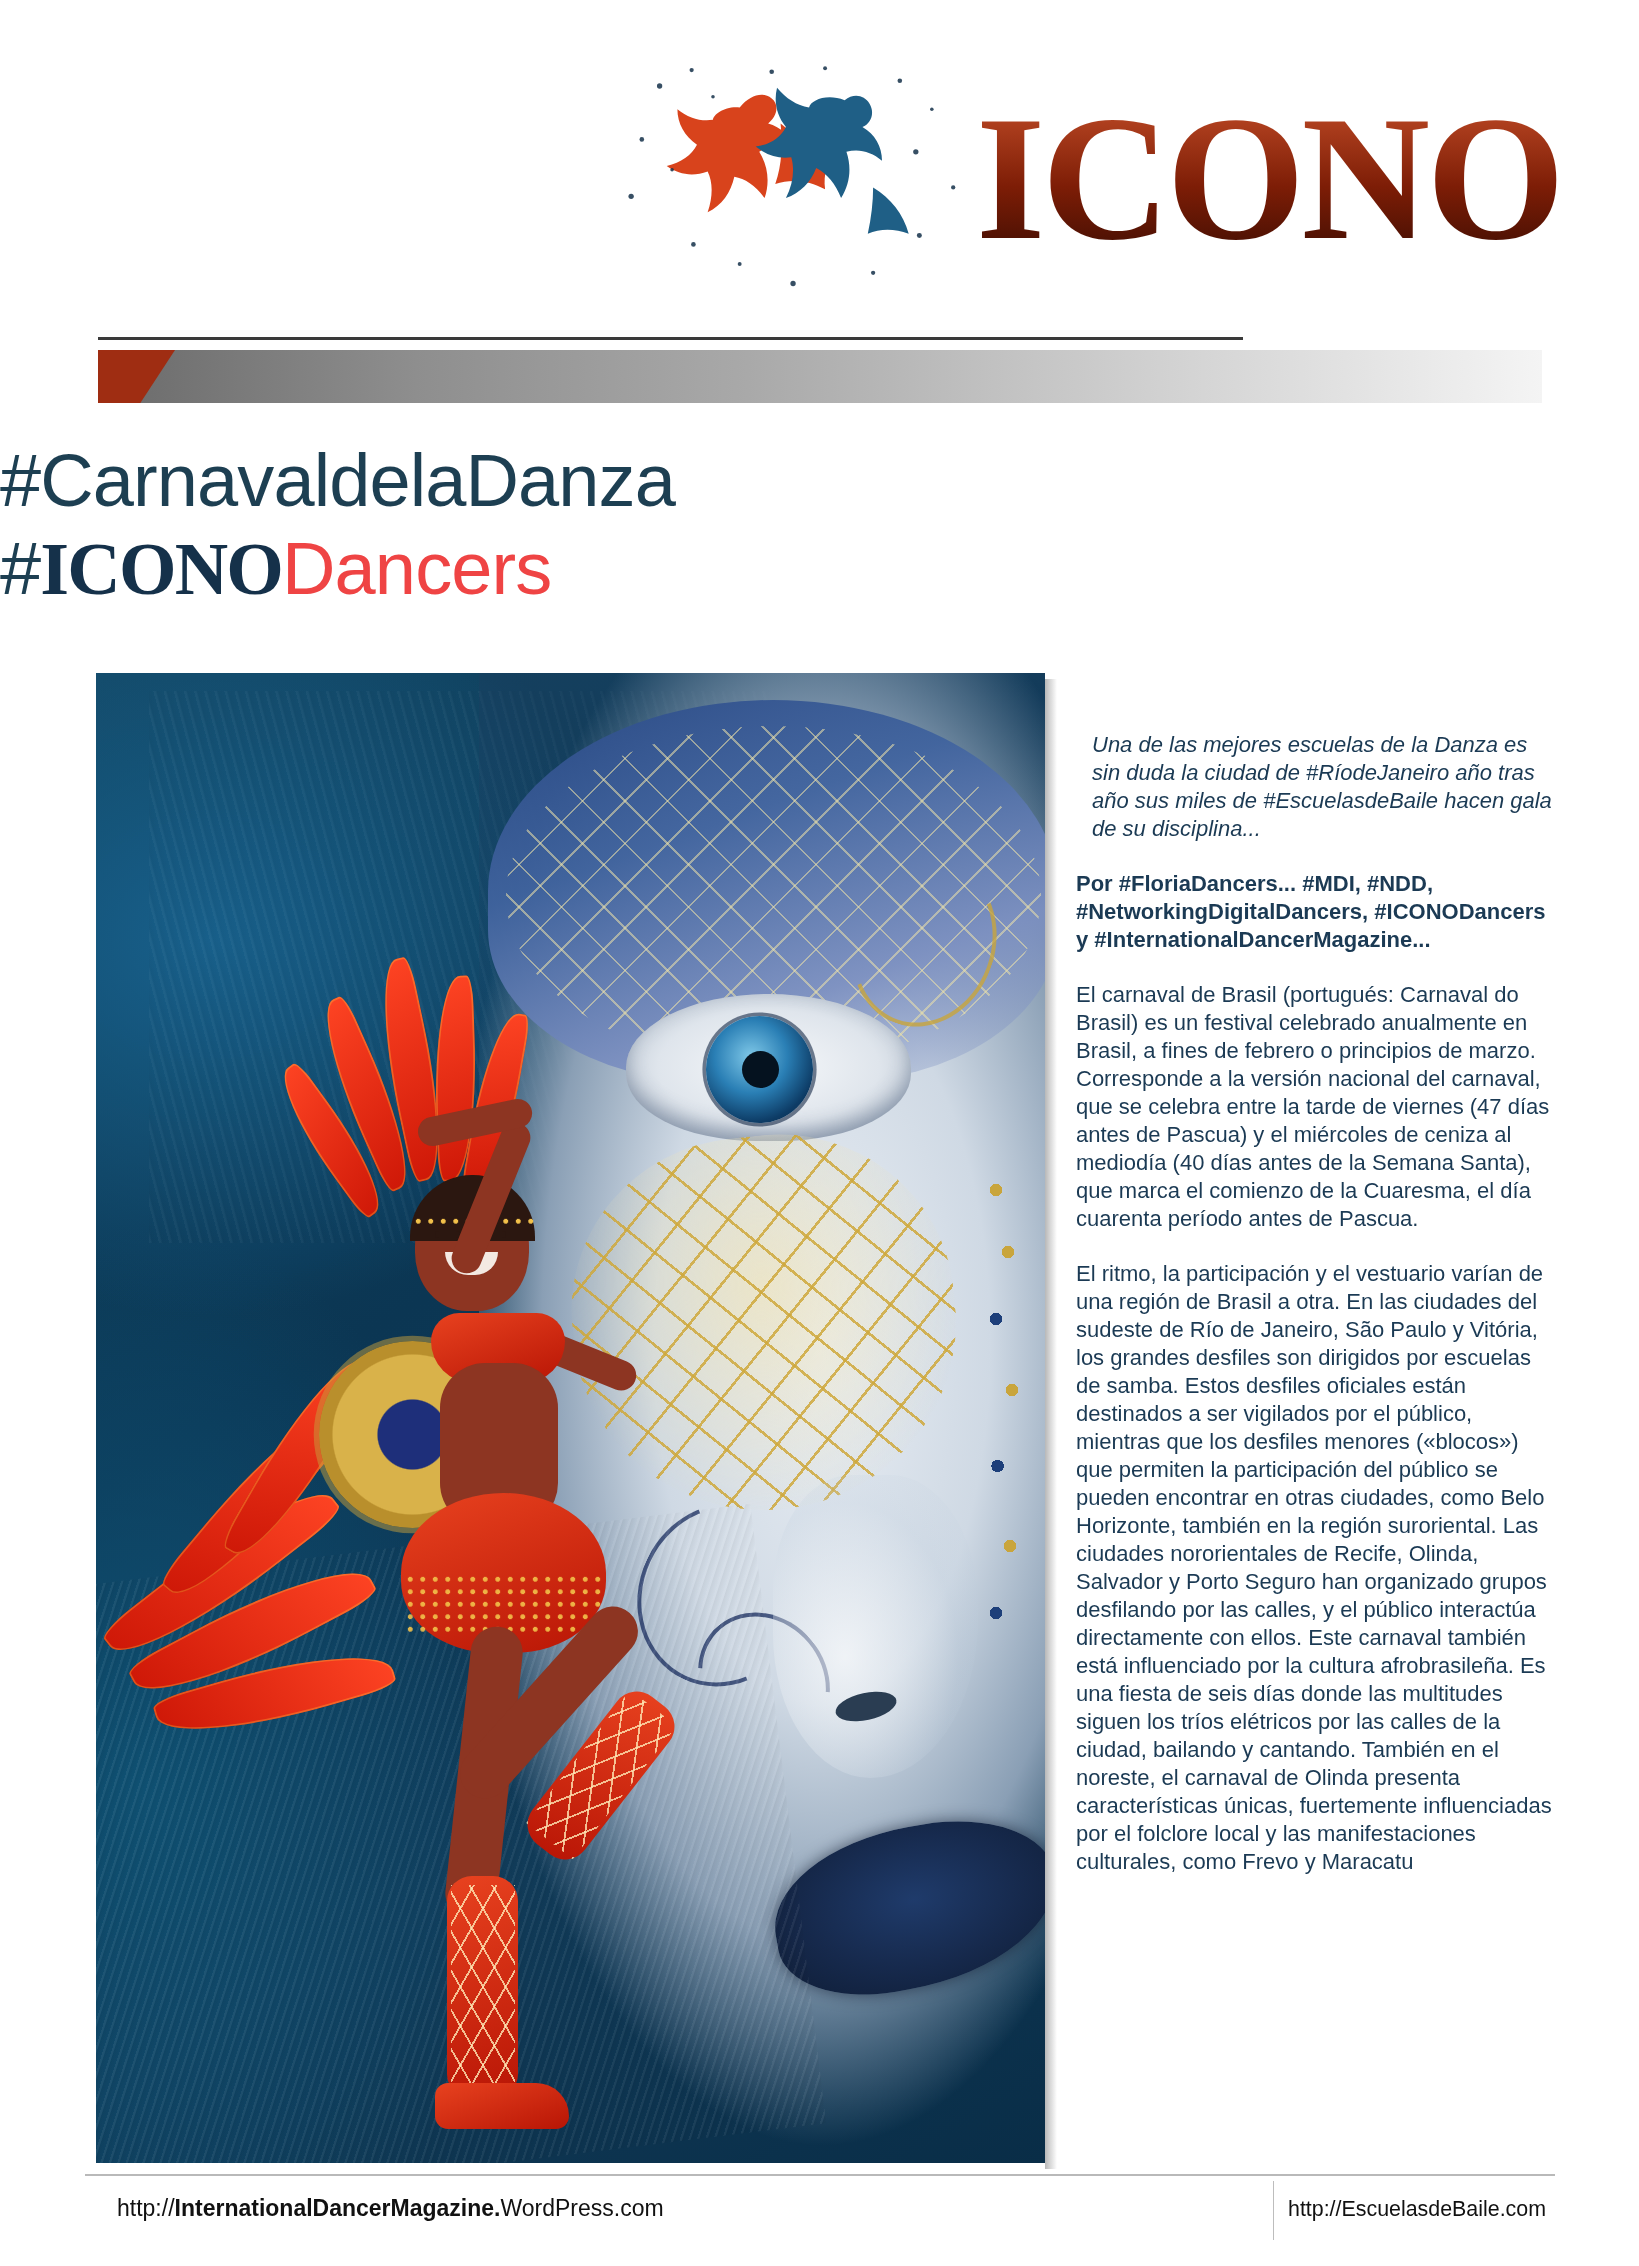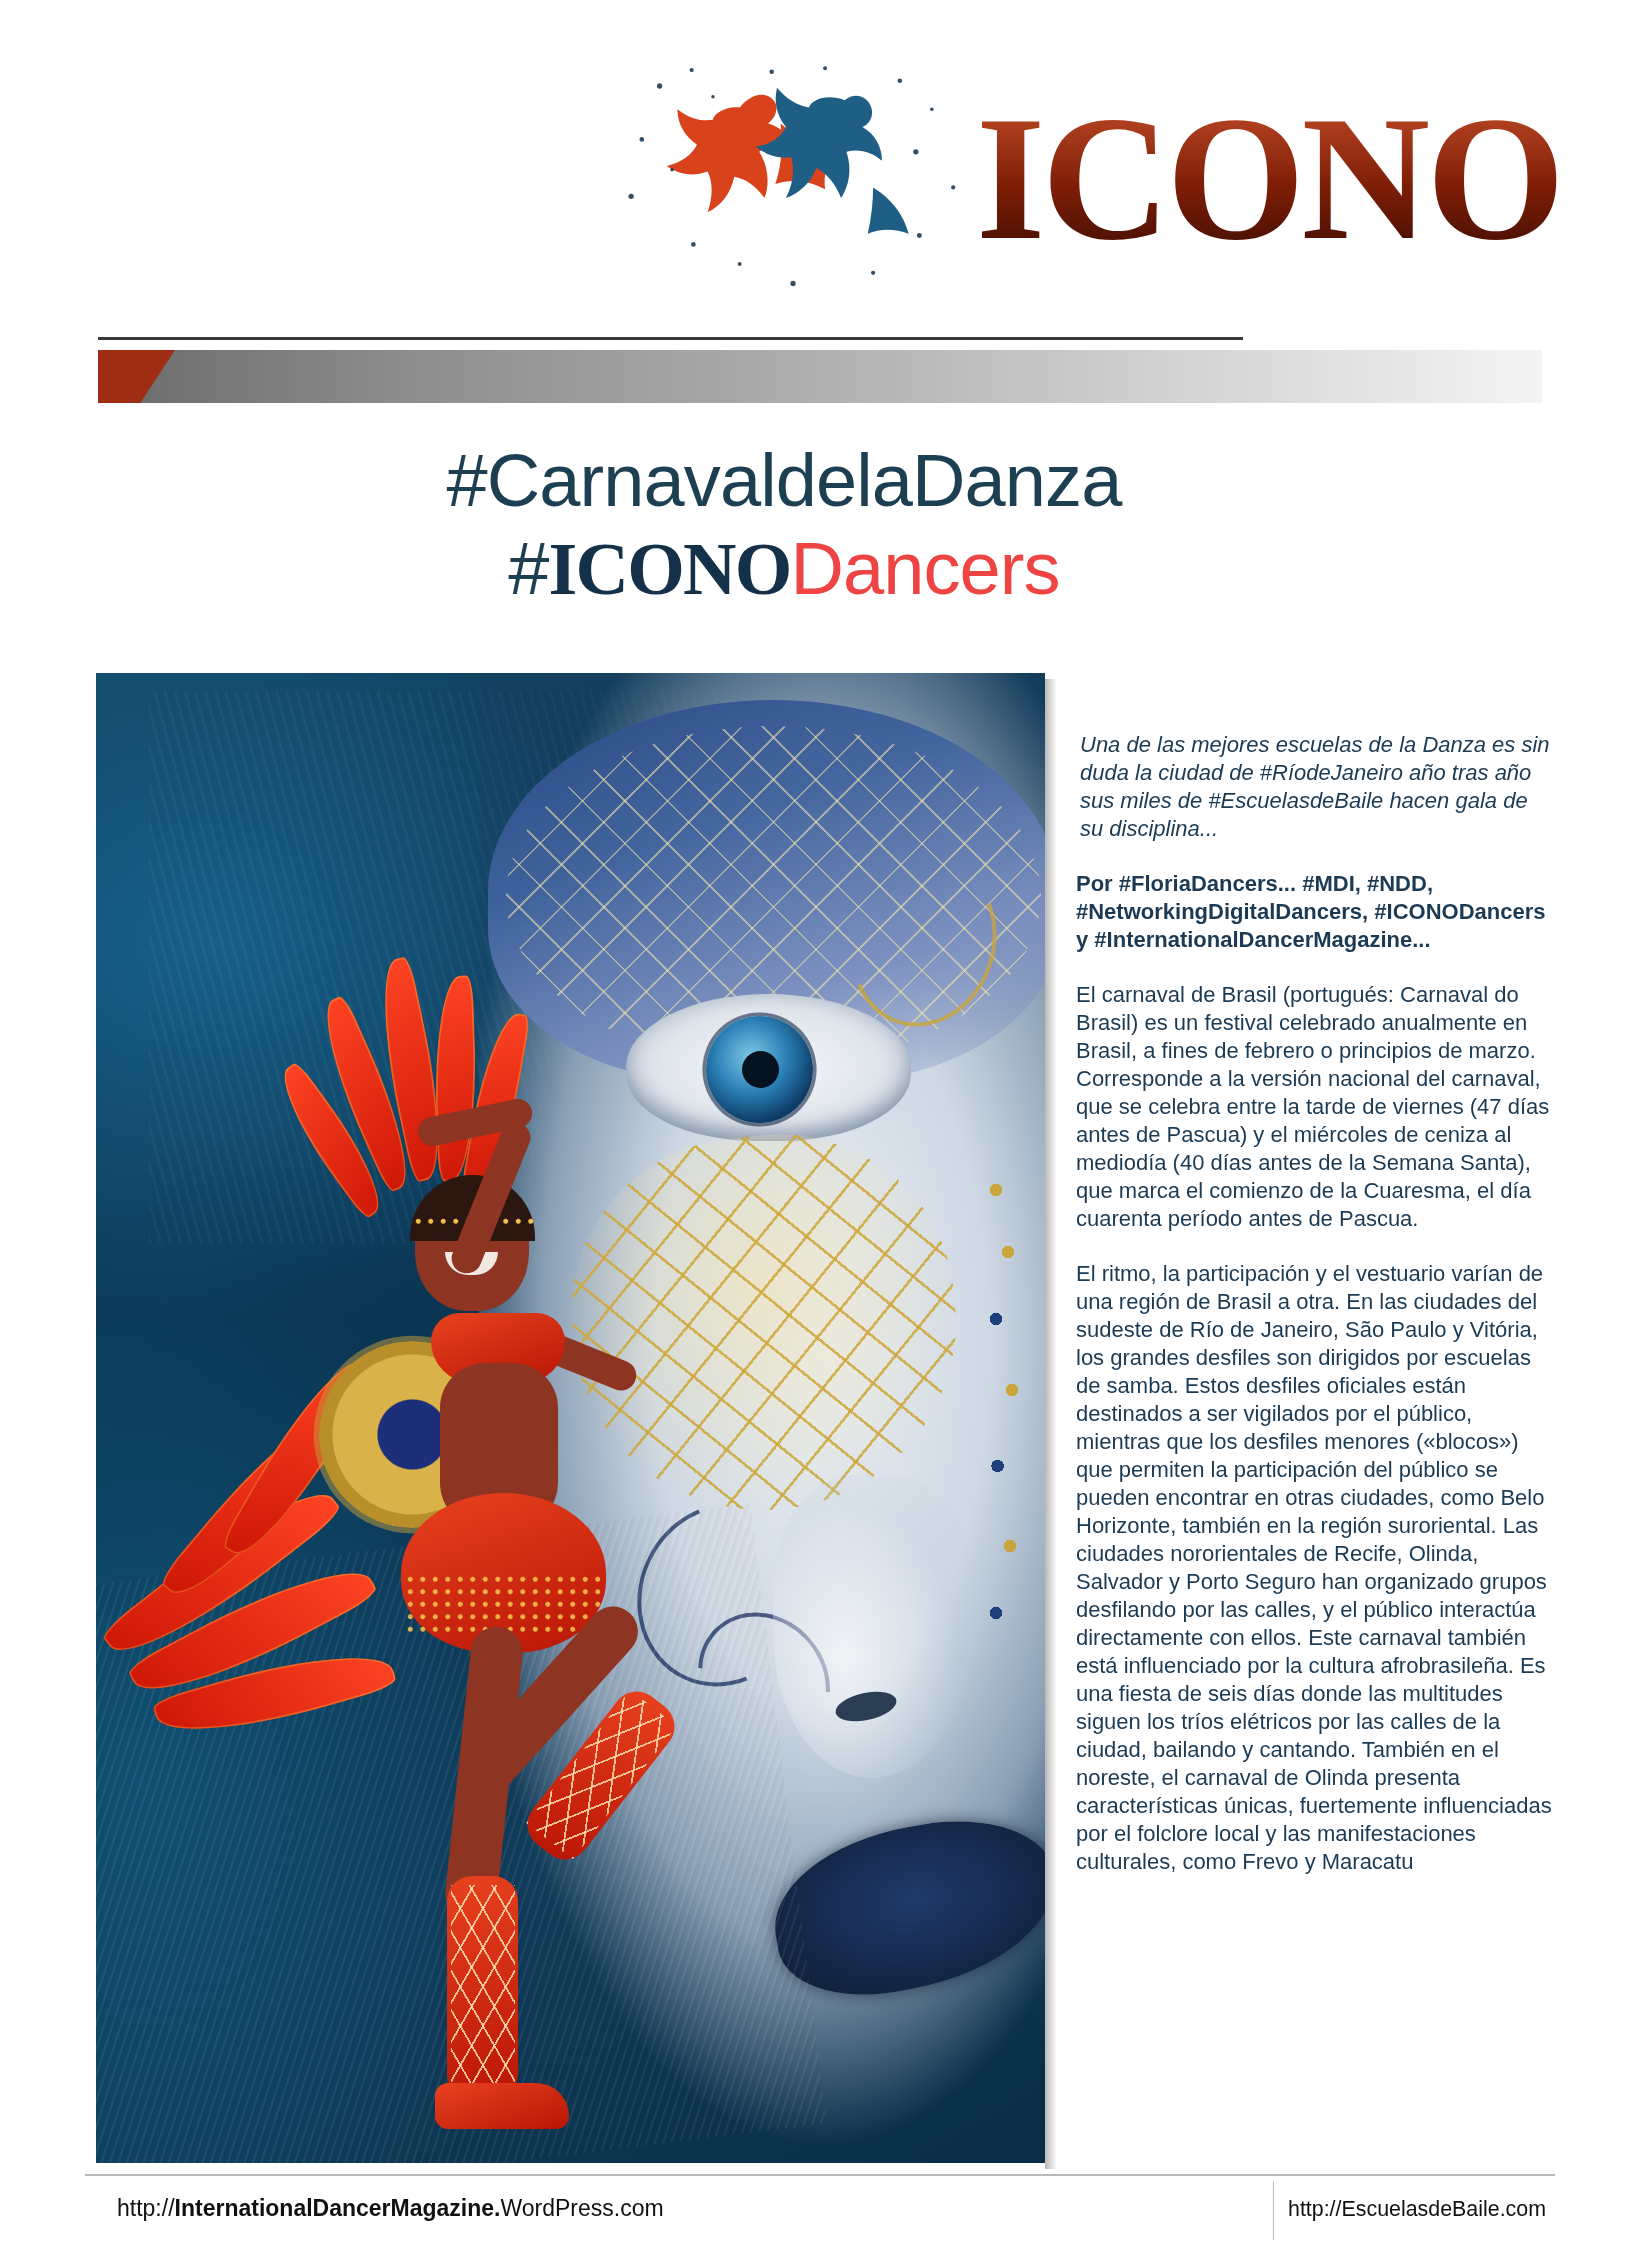--- a/index.html
+++ b/index.html
@@ -85,21 +85,21 @@
     background: #9f2d12;
     clip-path: polygon(0 0, 100% 0, 55% 100%, 0 100%);
   }
 
   
   .titles {
     position: absolute;
     left: 0;
     top: 438px;
     width: 1568px;
-    text-align: center;
+    text-align: left;
   }
   .title-1 {
     font-size: 74px;
     color: #1d3f52;
     font-weight: 400;
     letter-spacing: -0.9px;
     line-height: 86px;
   }
   .title-2 {
     font-size: 74px;
@@ -330,21 +330,21 @@
     position: absolute;
     left: 1076px;
     top: 731px;
     width: 479px;
   }
   .lead {
     font-style: italic;
     font-size: 22px;
     line-height: 28px;
     color: #1b3a54;
-    margin: 0 0 27px 4px;
+    margin: 0 0 27px 16px;
   }
   .byline {
     font-weight: bold;
     font-size: 22px;
     line-height: 28px;
     color: #1b3a54;
     margin: 0 0 27px 0;
   }
   .para {
     font-size: 22px;

